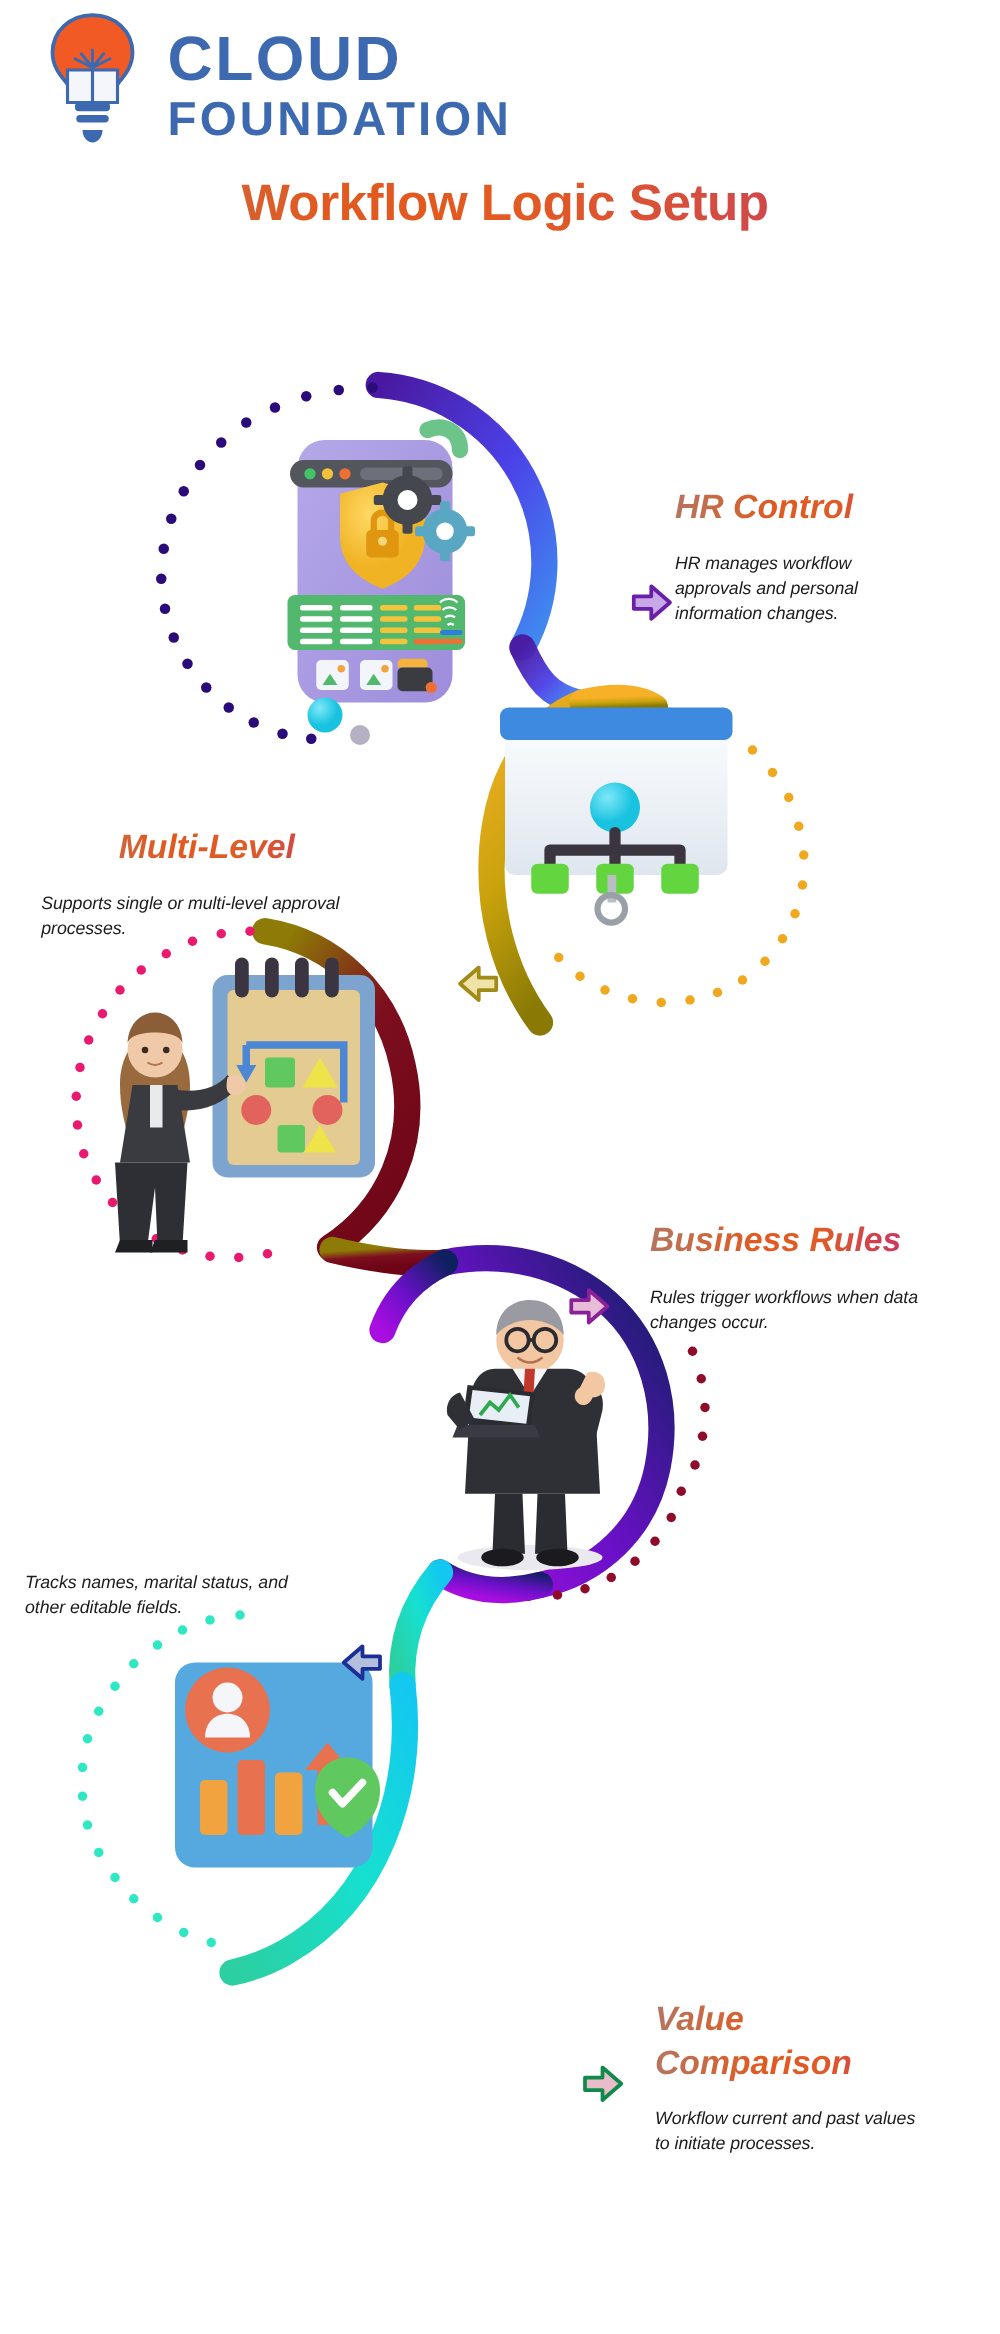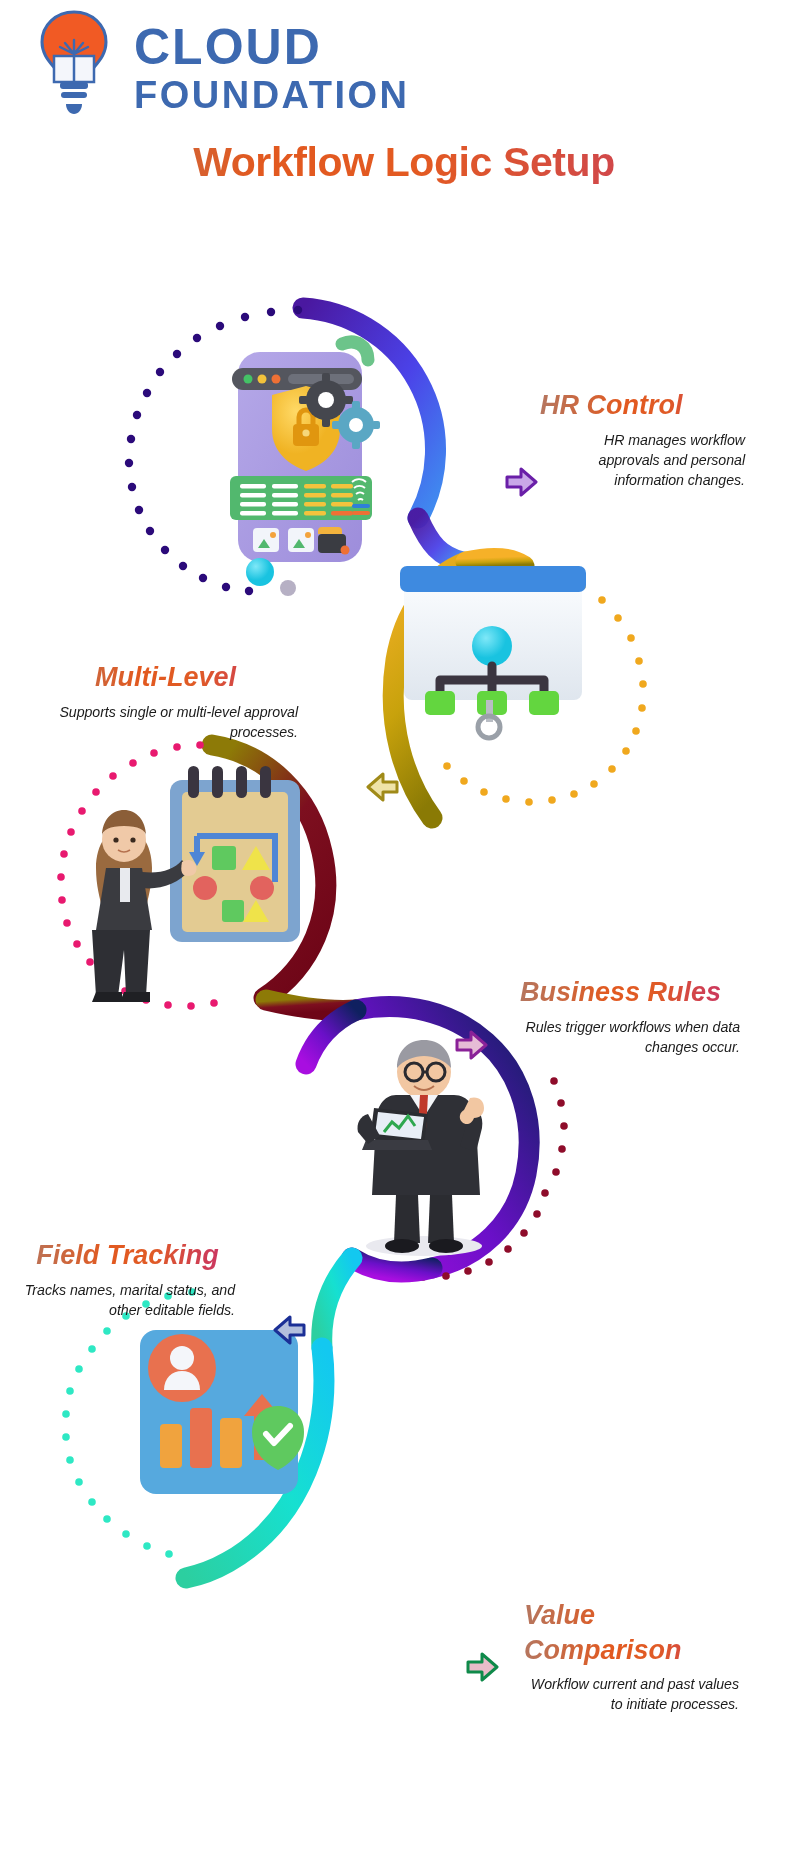--- a/index.html
+++ b/index.html
@@ -32,21 +32,21 @@
   
   .block { position:absolute;font-style:italic; }
   .block h2 {
     font-size:27px; font-weight:bold; line-height:1.28;
     background:linear-gradient(90deg,#b5765f 0%,#e2591f 40%,#e05b26 62%,#cf3f52 84%,#c9306c 100%);
     -webkit-background-clip:text; background-clip:text;
     color:transparent; -webkit-text-fill-color:transparent;
   }
   .block p {
     font-size:14.2px; line-height:1.42; color:#1b1b1b;
-    margin-top:7px; letter-spacing:-0.05px;text-align:right;
+    margin-top:18px; letter-spacing:-0.05px;
   }
   .block.right { text-align:left; }
   .block.left  { text-align:left; }
   .block.left h2 { text-align:center; }
 
   
   .arrow { position:absolute; width:34px; height:30px; }
   .arrow svg { display:block; }
 </style>
 </head>
@@ -449,21 +449,20 @@
     <h2>Business Rules</h2>
     <p>Rules trigger workflows when data changes occur.</p>
   </div>
 
   <div class="arrow" style="left:272px; top:1315px;">
     <svg viewBox="0 0 34 30">
         <path d="M32 10 h-14 v-8 l-15 13 l15 13 v-8 h14 z" fill="#b3bfdd" stroke="#1b2f96" stroke-width="3" stroke-linejoin="round"></path>
       </svg>
   </div>
   <div class="block left" style="left:20px; top:1238px; width:215px;">
-    <h2>Field Tracking</h2>
     <p>Tracks names, marital status, and other editable fields.</p>
   </div>
 
   <div class="arrow" style="left:466px; top:1652px;">
     <svg viewBox="0 0 34 30">
         <path d="M2 10 h14 v-8 l15 13 l-15 13 v-8 h-14 z" fill="#e9bcc9" stroke="#0f8a4a" stroke-width="3" stroke-linejoin="round"></path>
       </svg>
   </div>
   <div class="block right" style="left:524px; top:1598px; width:215px;">
     <h2>Value Comparison</h2>

